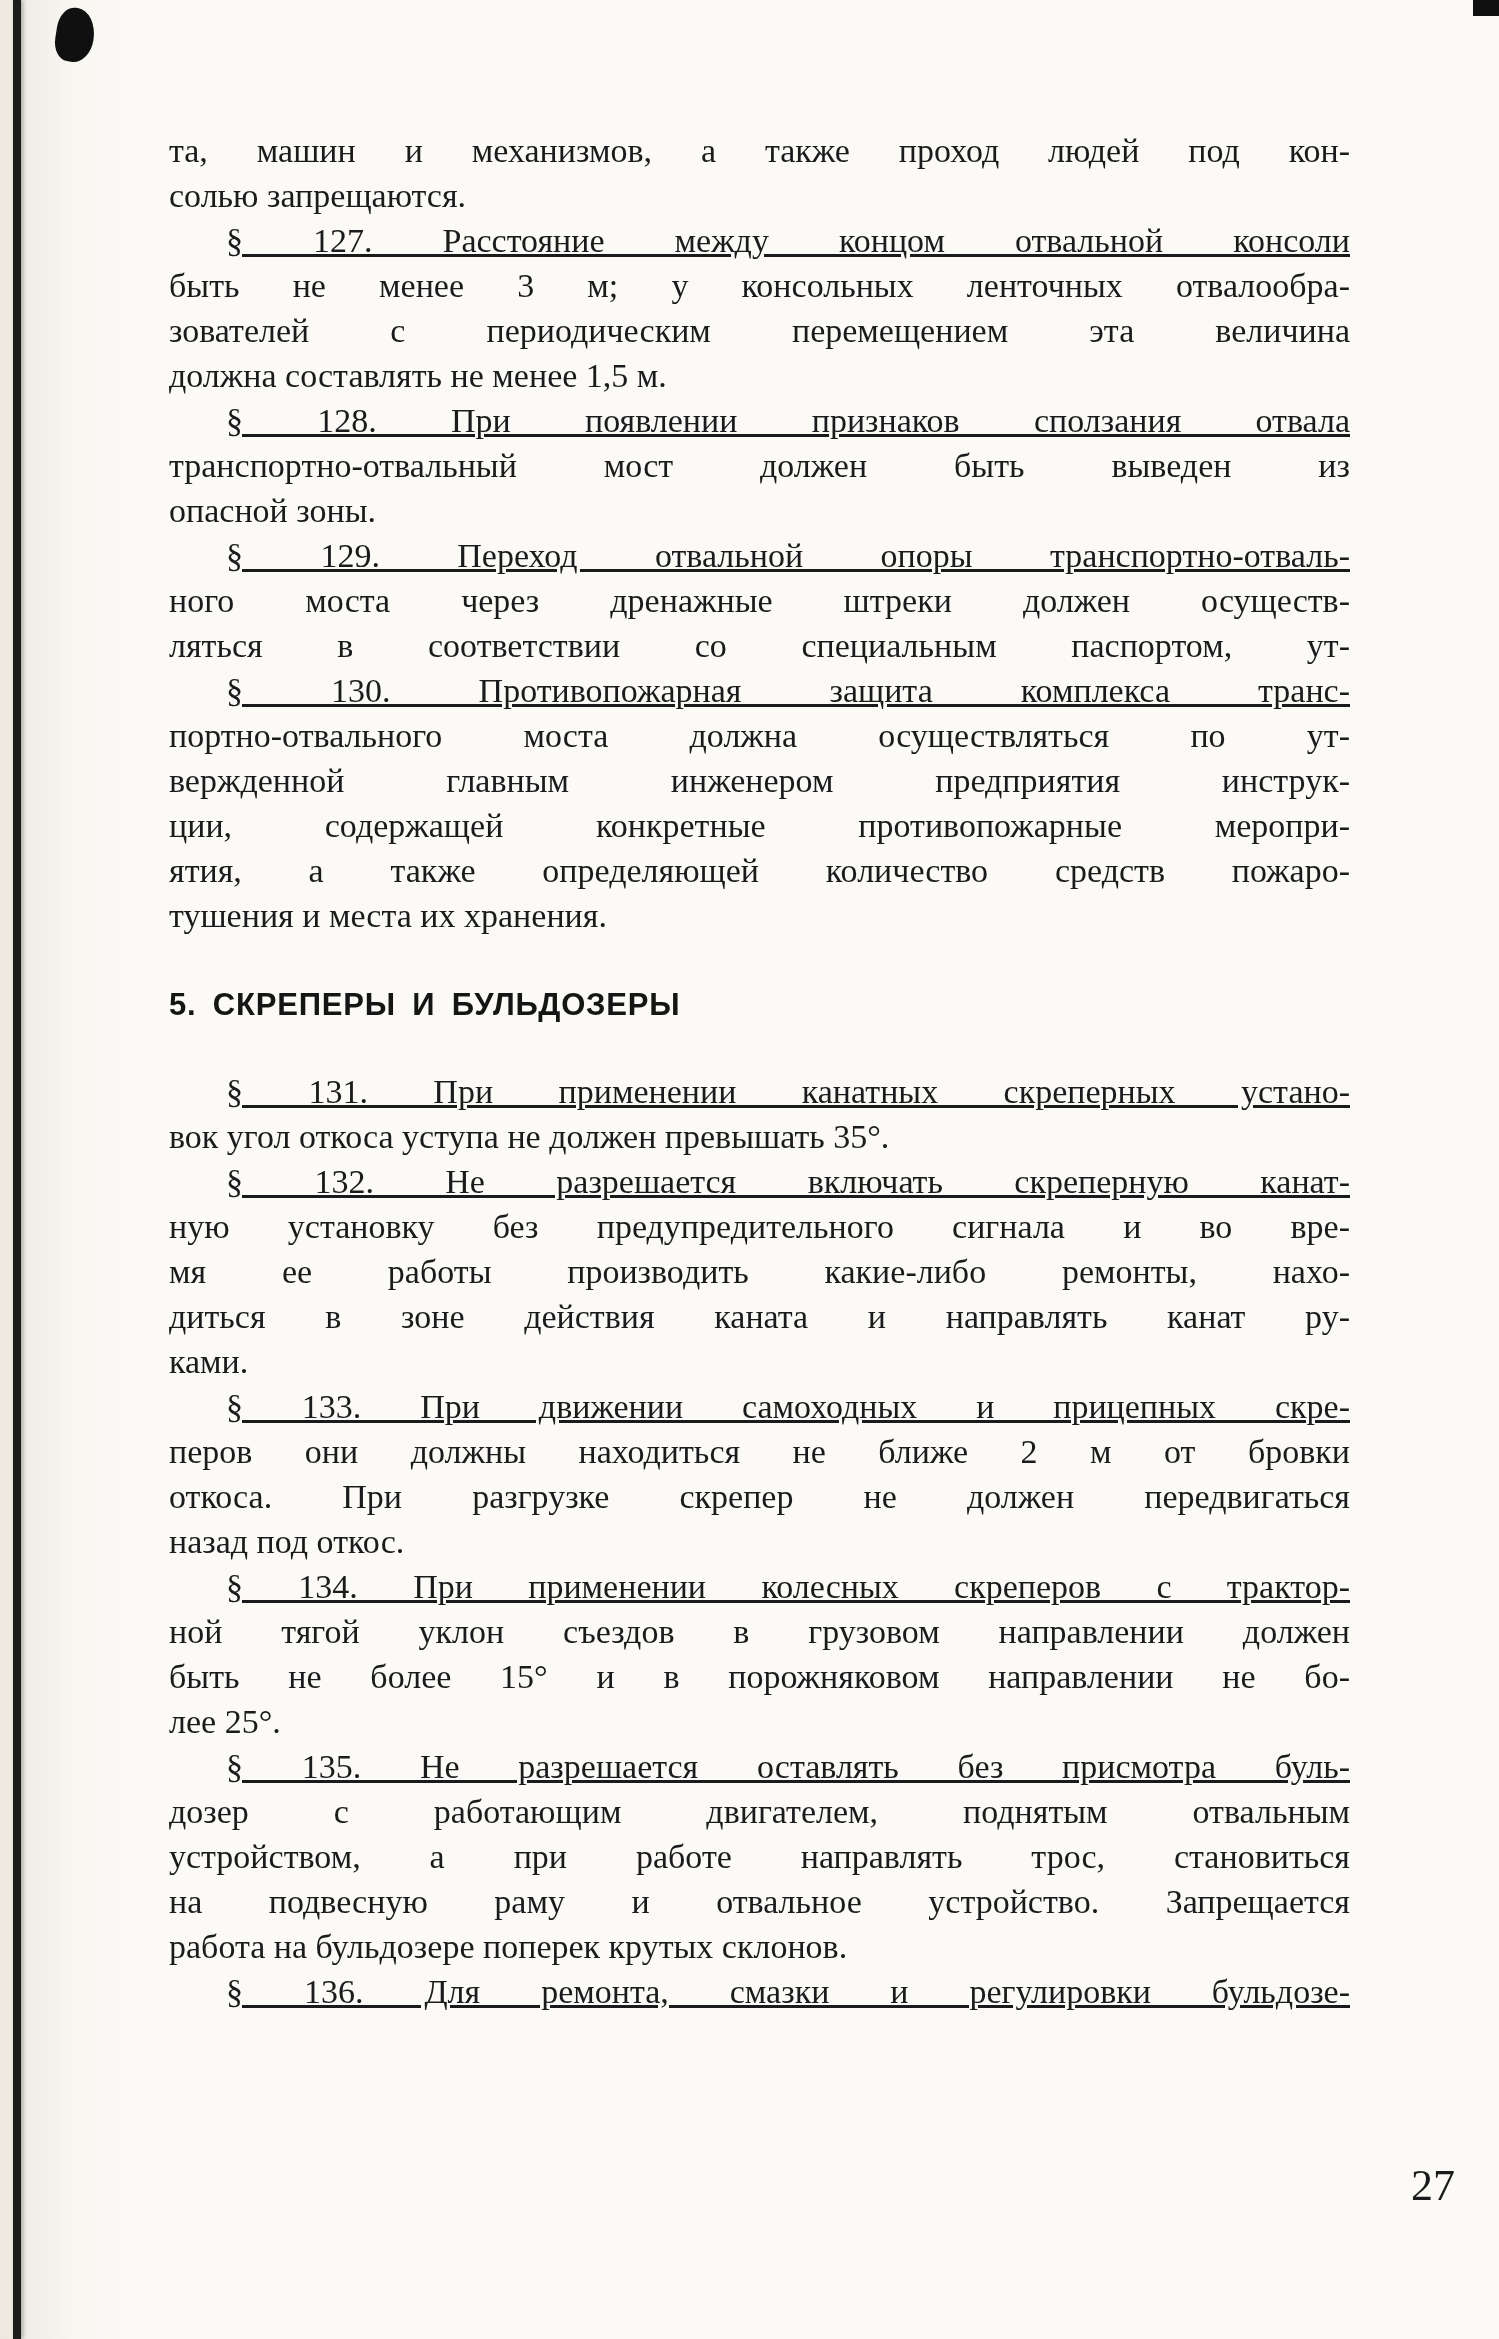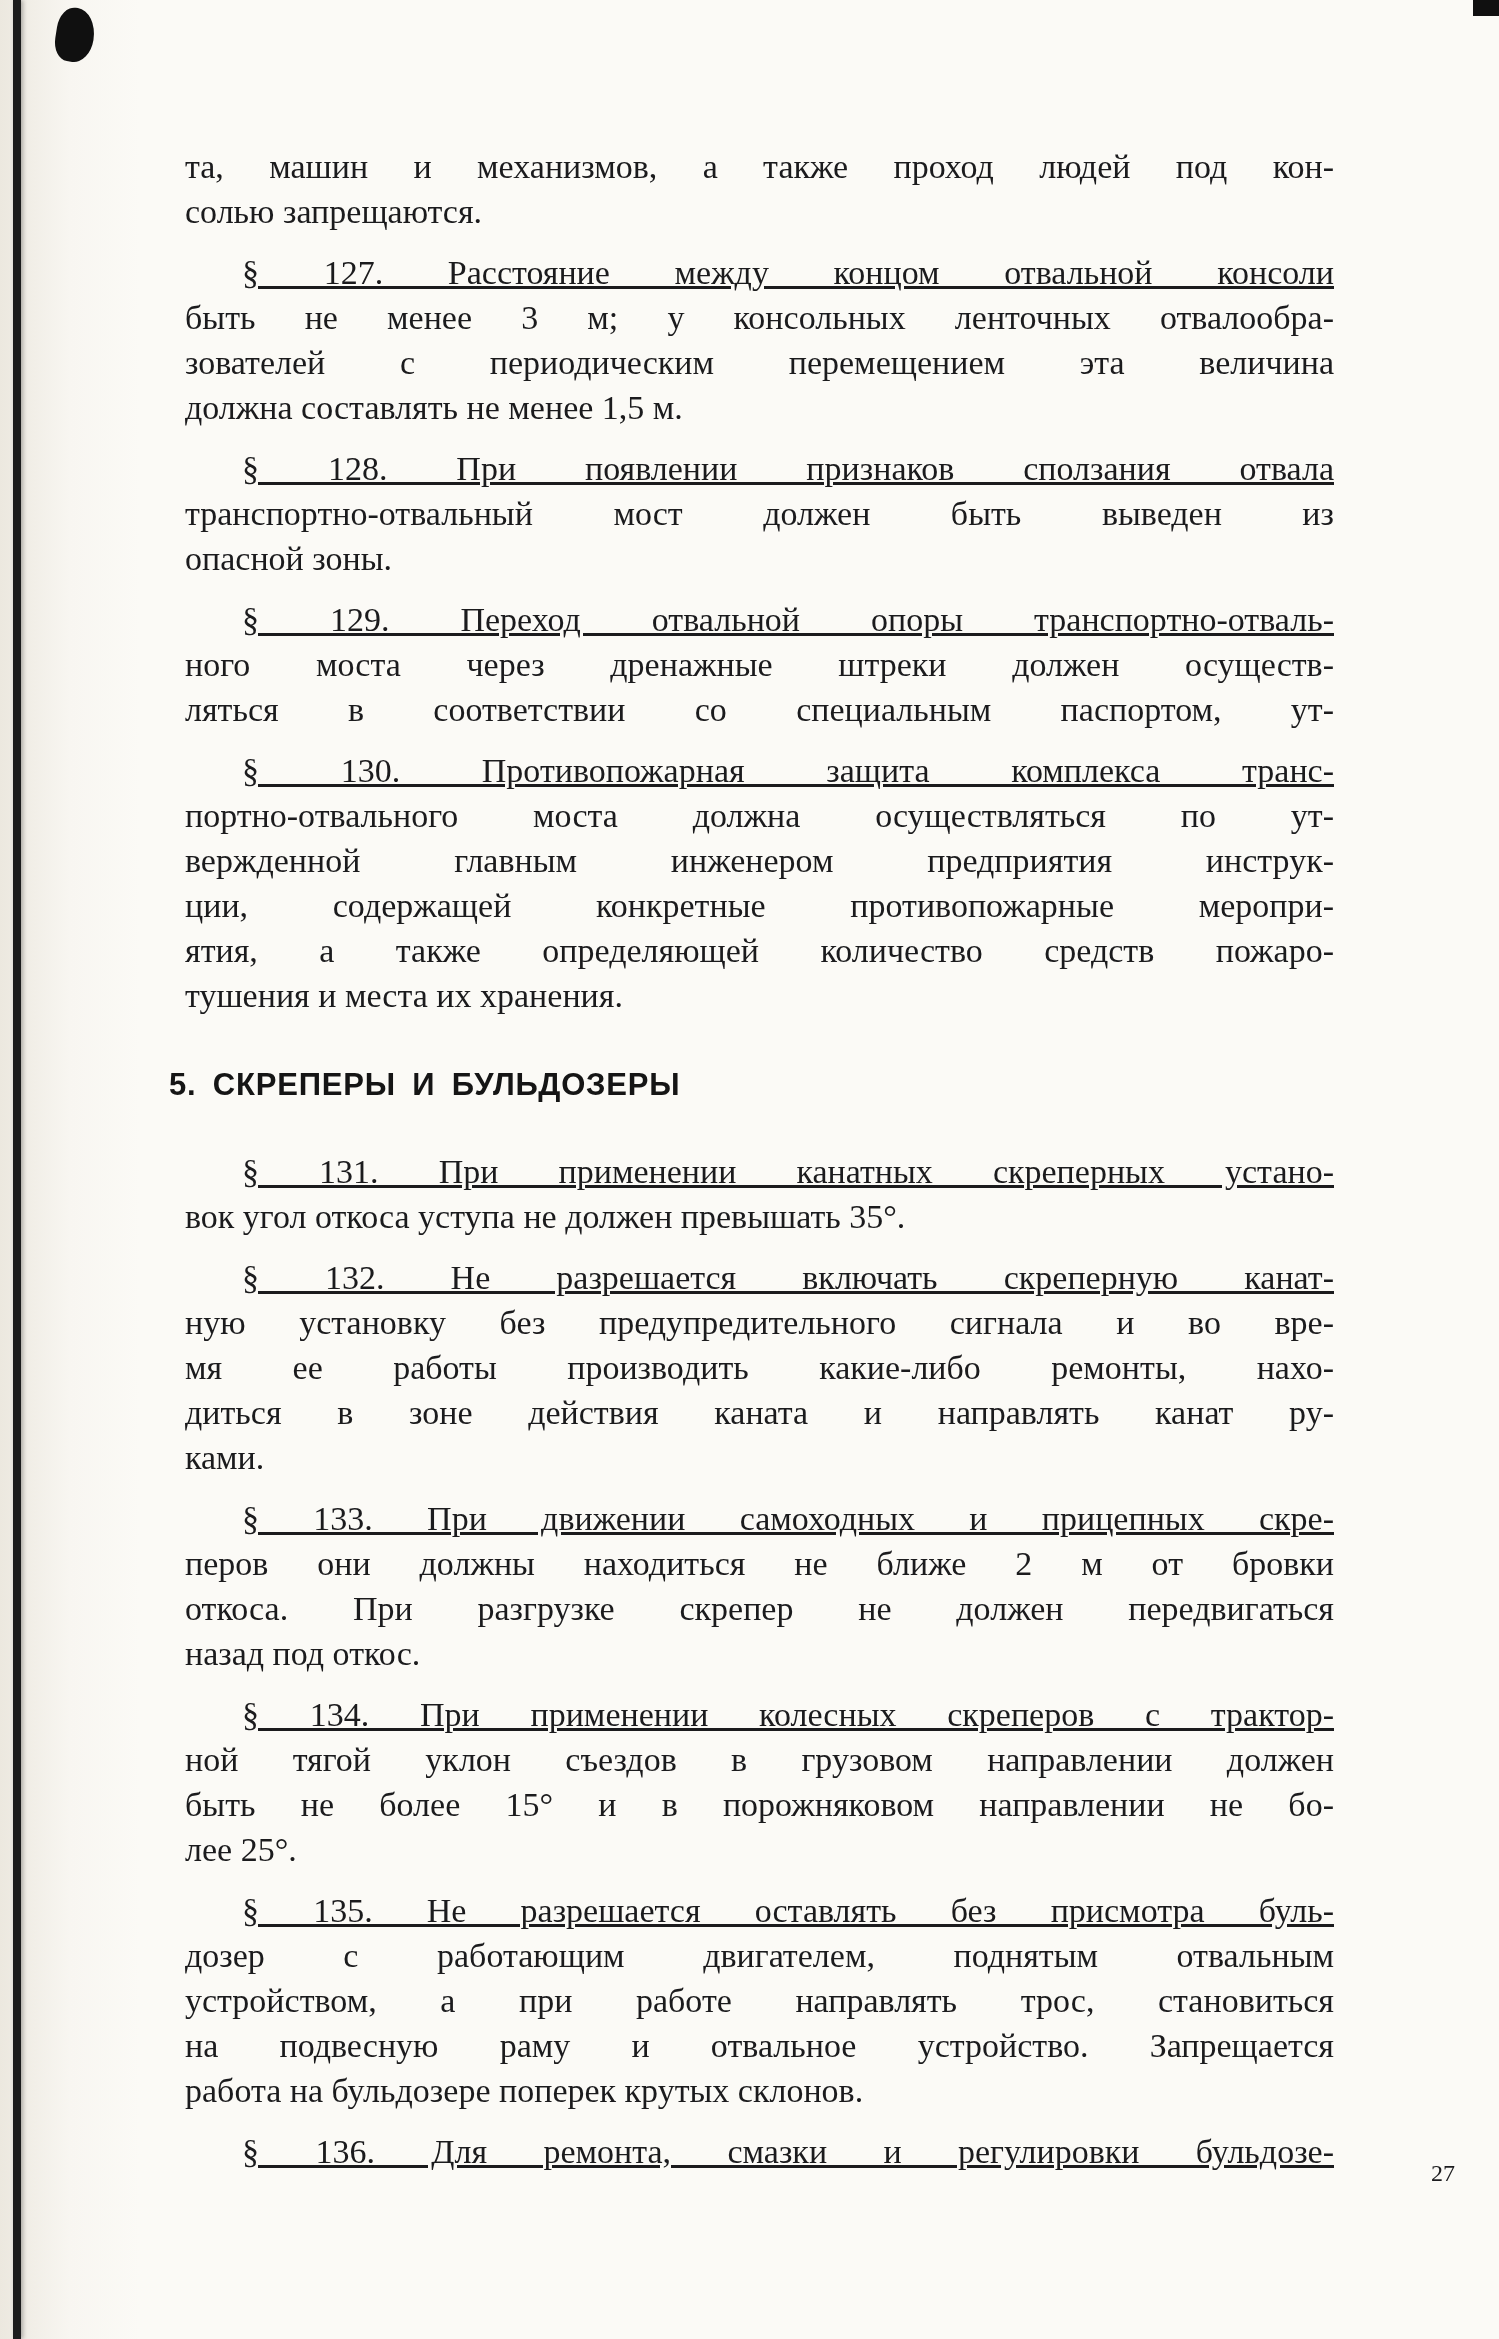--- a/index.html
+++ b/index.html
@@ -51,21 +51,21 @@
   
   .text-block {
     position: absolute;
     left: 169px;
     top: 128px;
     width: 1181px;
     font-size: 34px;
     line-height: 45px;
     color: #1b1b1d;
   }
-  .para { margin: 16px; }
+  .para { margin: 0; }
   .line {
     text-align: justify;
     text-align-last: justify;
   }
   .line.last {
     text-align-last: left;
   }
   .line.first {
     text-indent: 57px;
     text-decoration: underline;
@@ -77,21 +77,21 @@
     letter-spacing: 0.8px;
     word-spacing: 7px;
     text-align: left;
     margin: 44px 0 42px 0;
     color: #151515;
   }
   .page-number {
     position: absolute;
     right: 44px;
     top: 2160px;
-    font-size: 24px;
+    font-size: 44px;
     color: #1b1b1d;
   }
 </style>
 </head>
 <body>
 
 <div class="page">
   <div class="gutter-line"></div>
   <div class="mark-top-left"></div>
   <div class="mark-top-right"></div>

